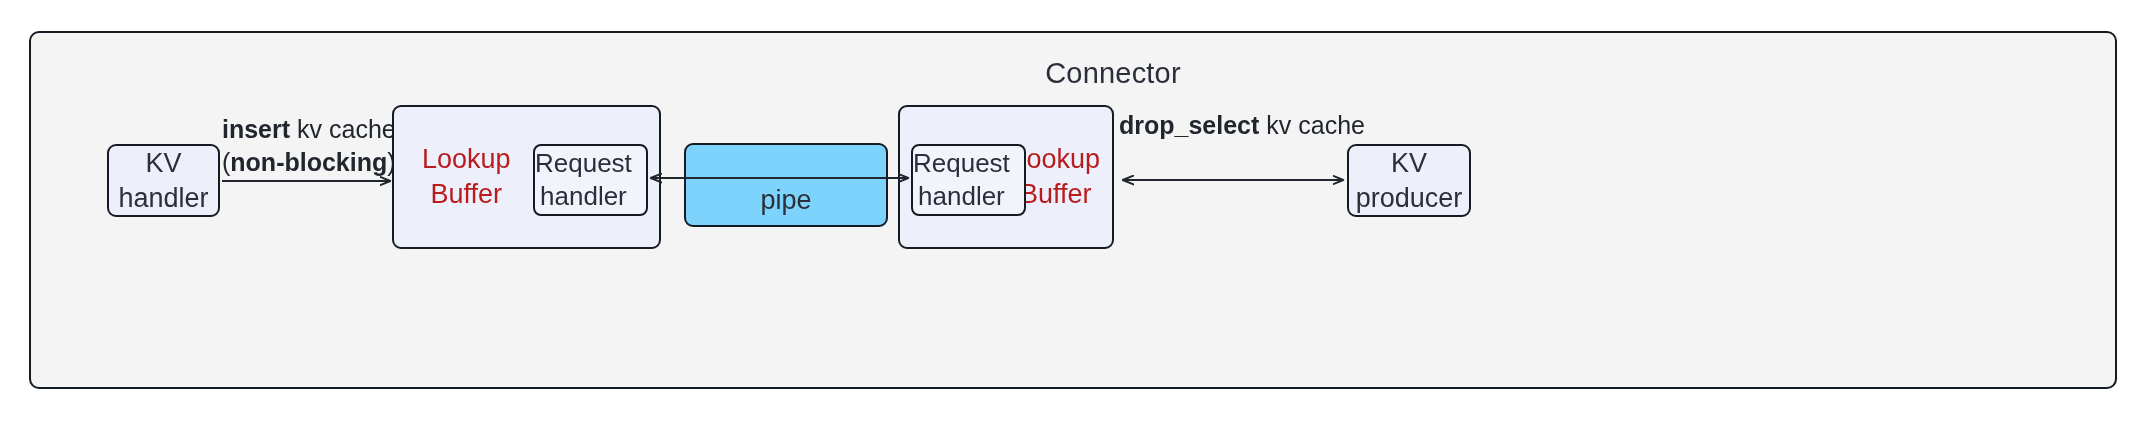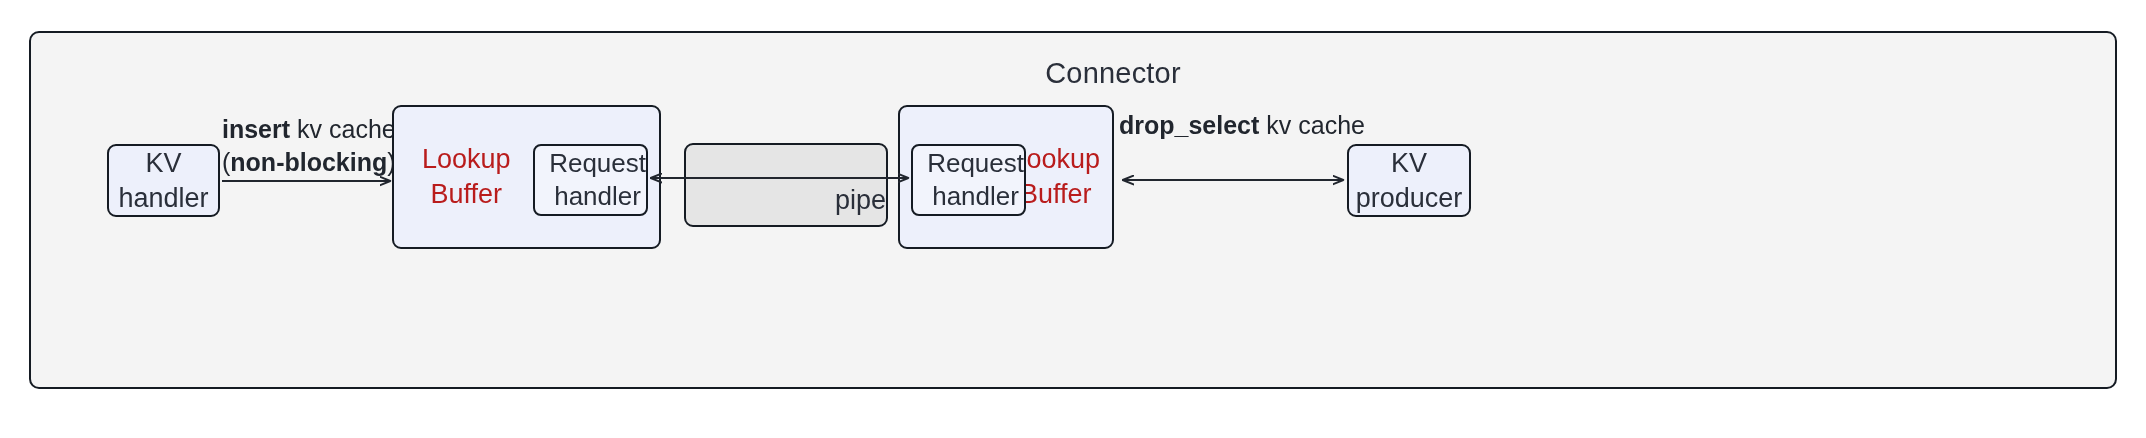--- a/index.html
+++ b/index.html
@@ -54,22 +54,21 @@
     border-radius: 9px;
     display: flex;
     align-items: center;
     justify-content: center;
     color: #2a2f3a;
     font-size: 27px;
     line-height: 1.28;
     text-align: center;
   }
   .node.green {
-    background: #e5e5e5;
-    justify-content: flex-end;
+    background: #7dd3fc;
   }
 
   
   #kv-producer {
     left: 107px;
     top: 144px;
     width: 113px;
     height: 73px;
   }
   
@@ -111,21 +110,21 @@
 
   
   .handler {
     position: absolute;
     box-sizing: border-box;
     background: #f2f4fc;
     border: 2px solid #151b23;
     border-radius: 8px;
     display: flex;
     align-items: center;
-    justify-content: flex-end;
+    justify-content: flex-start;
     font-size: 26px;
     line-height: 1.28;
     color: #2a2f3a;
     text-align: center;
     white-space: nowrap;
   }
   #lookup-buffer-left .handler {
     right: 11px;
     top: 37px;
     width: 115px;

